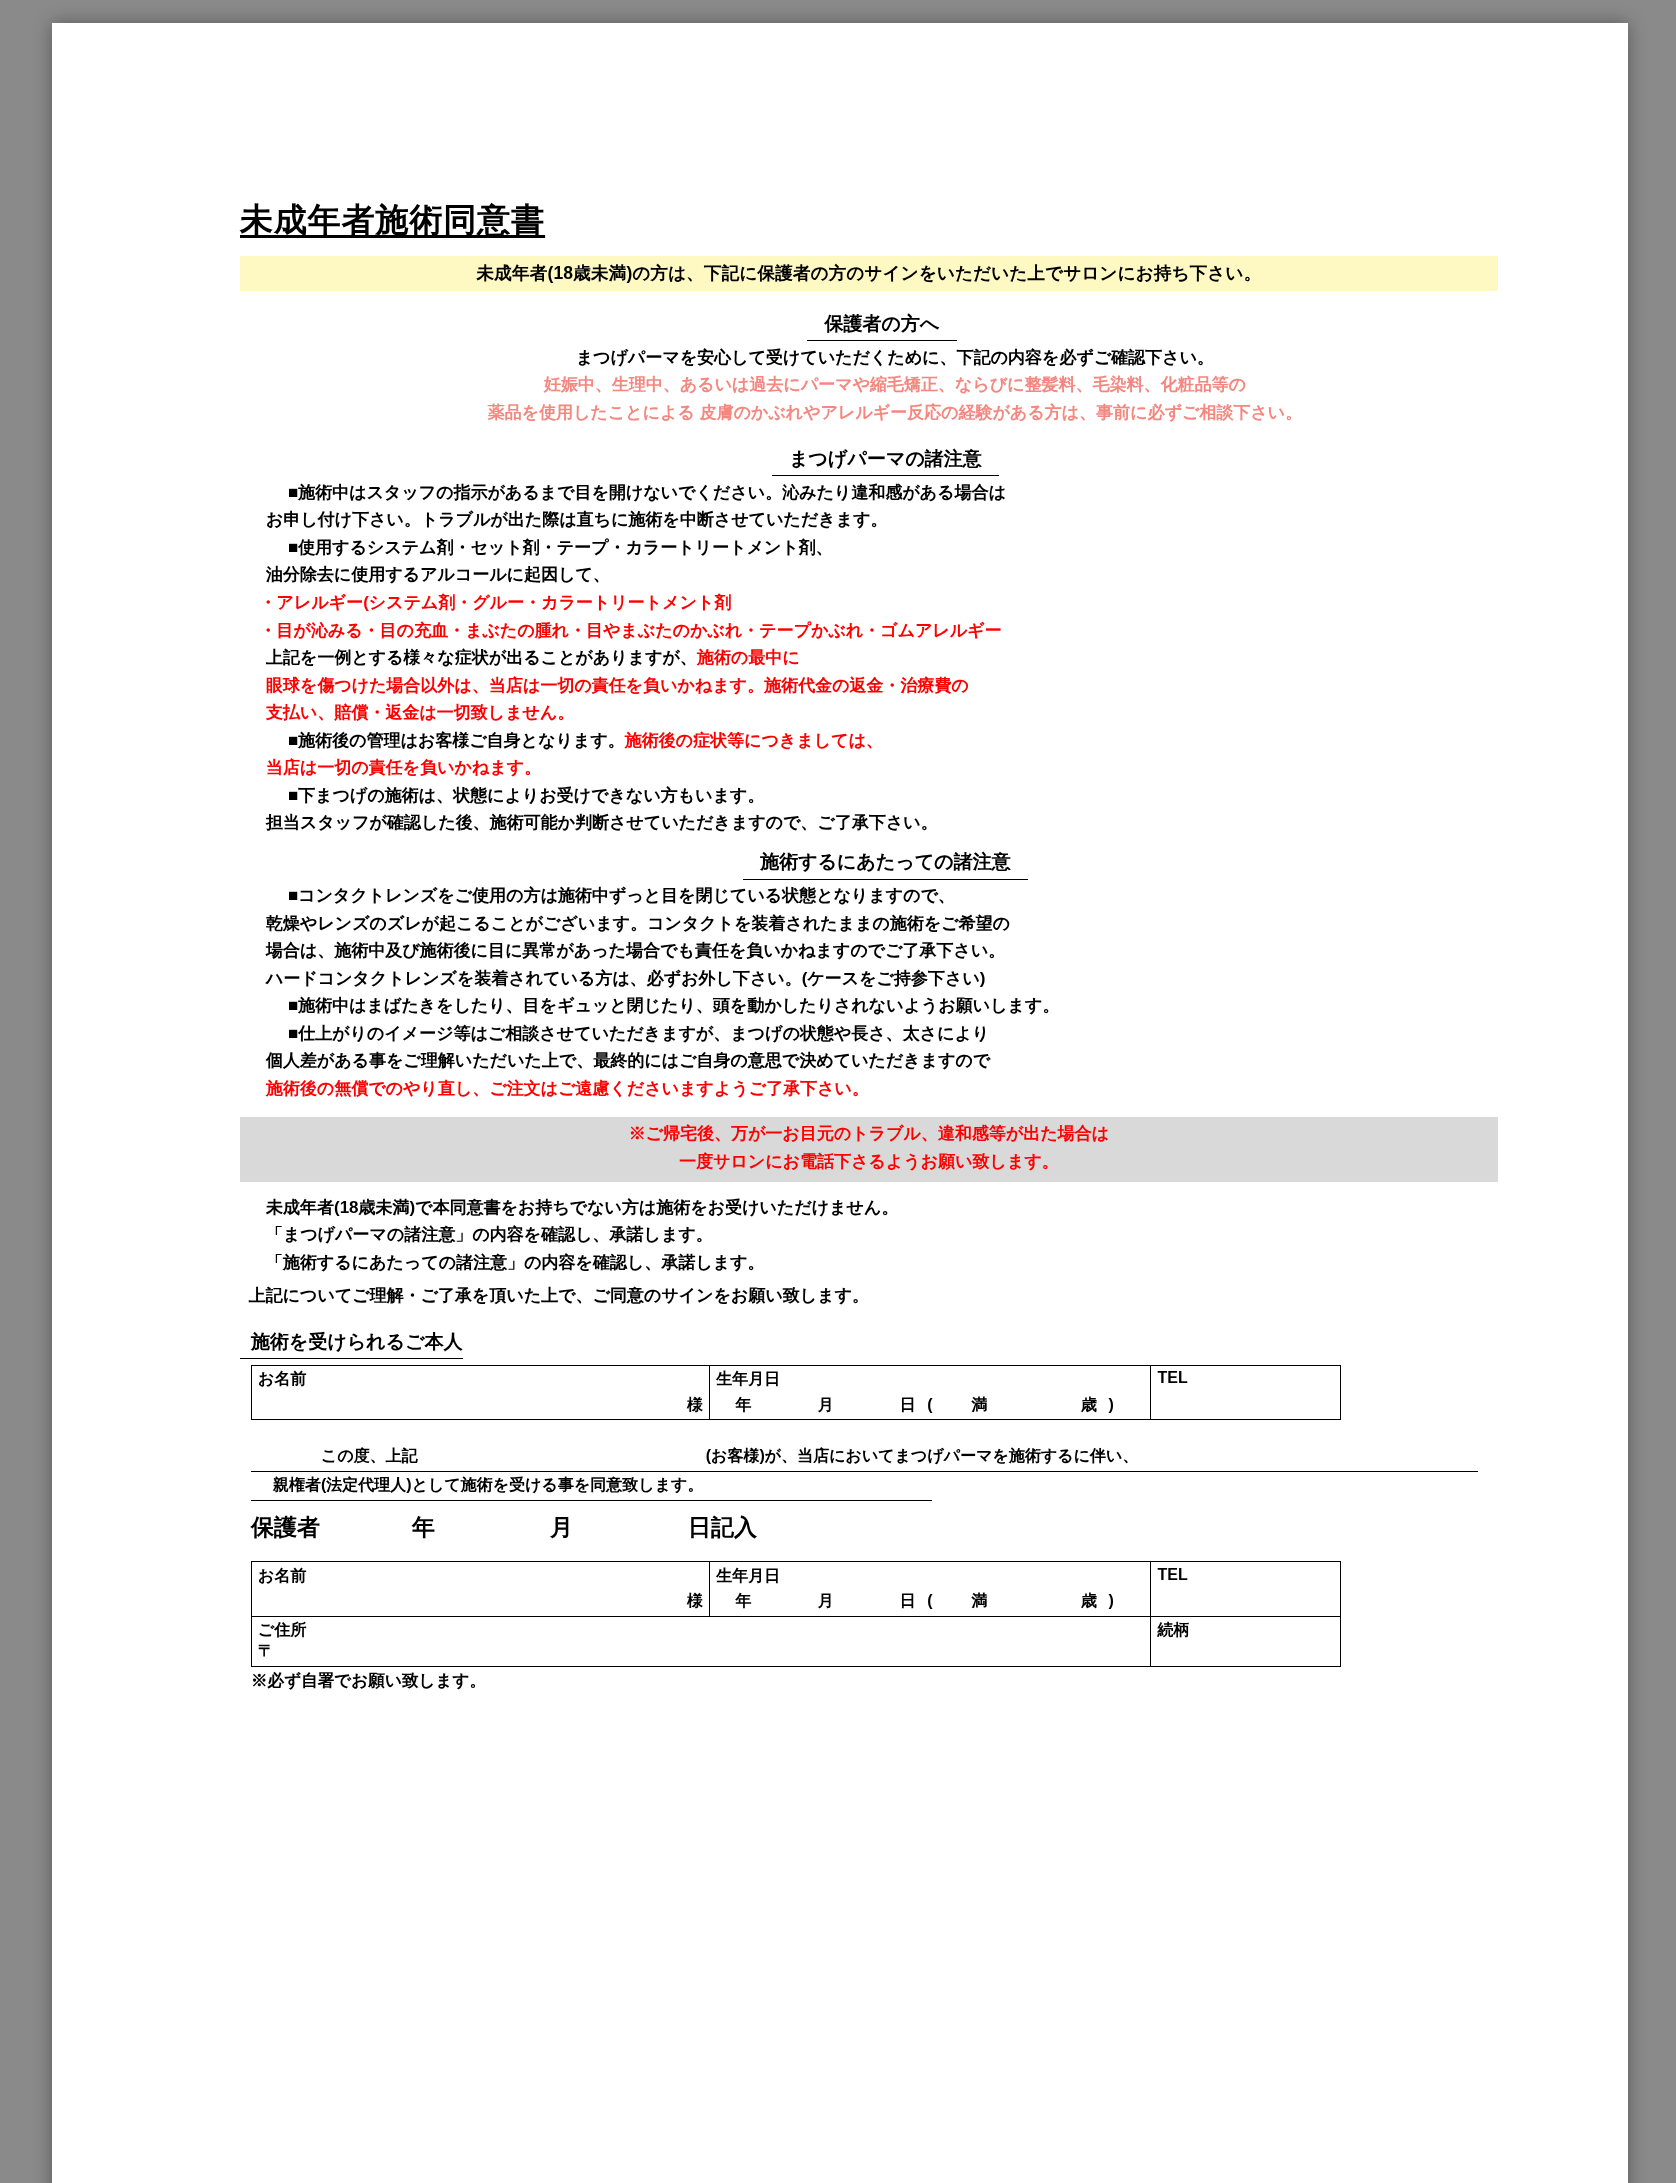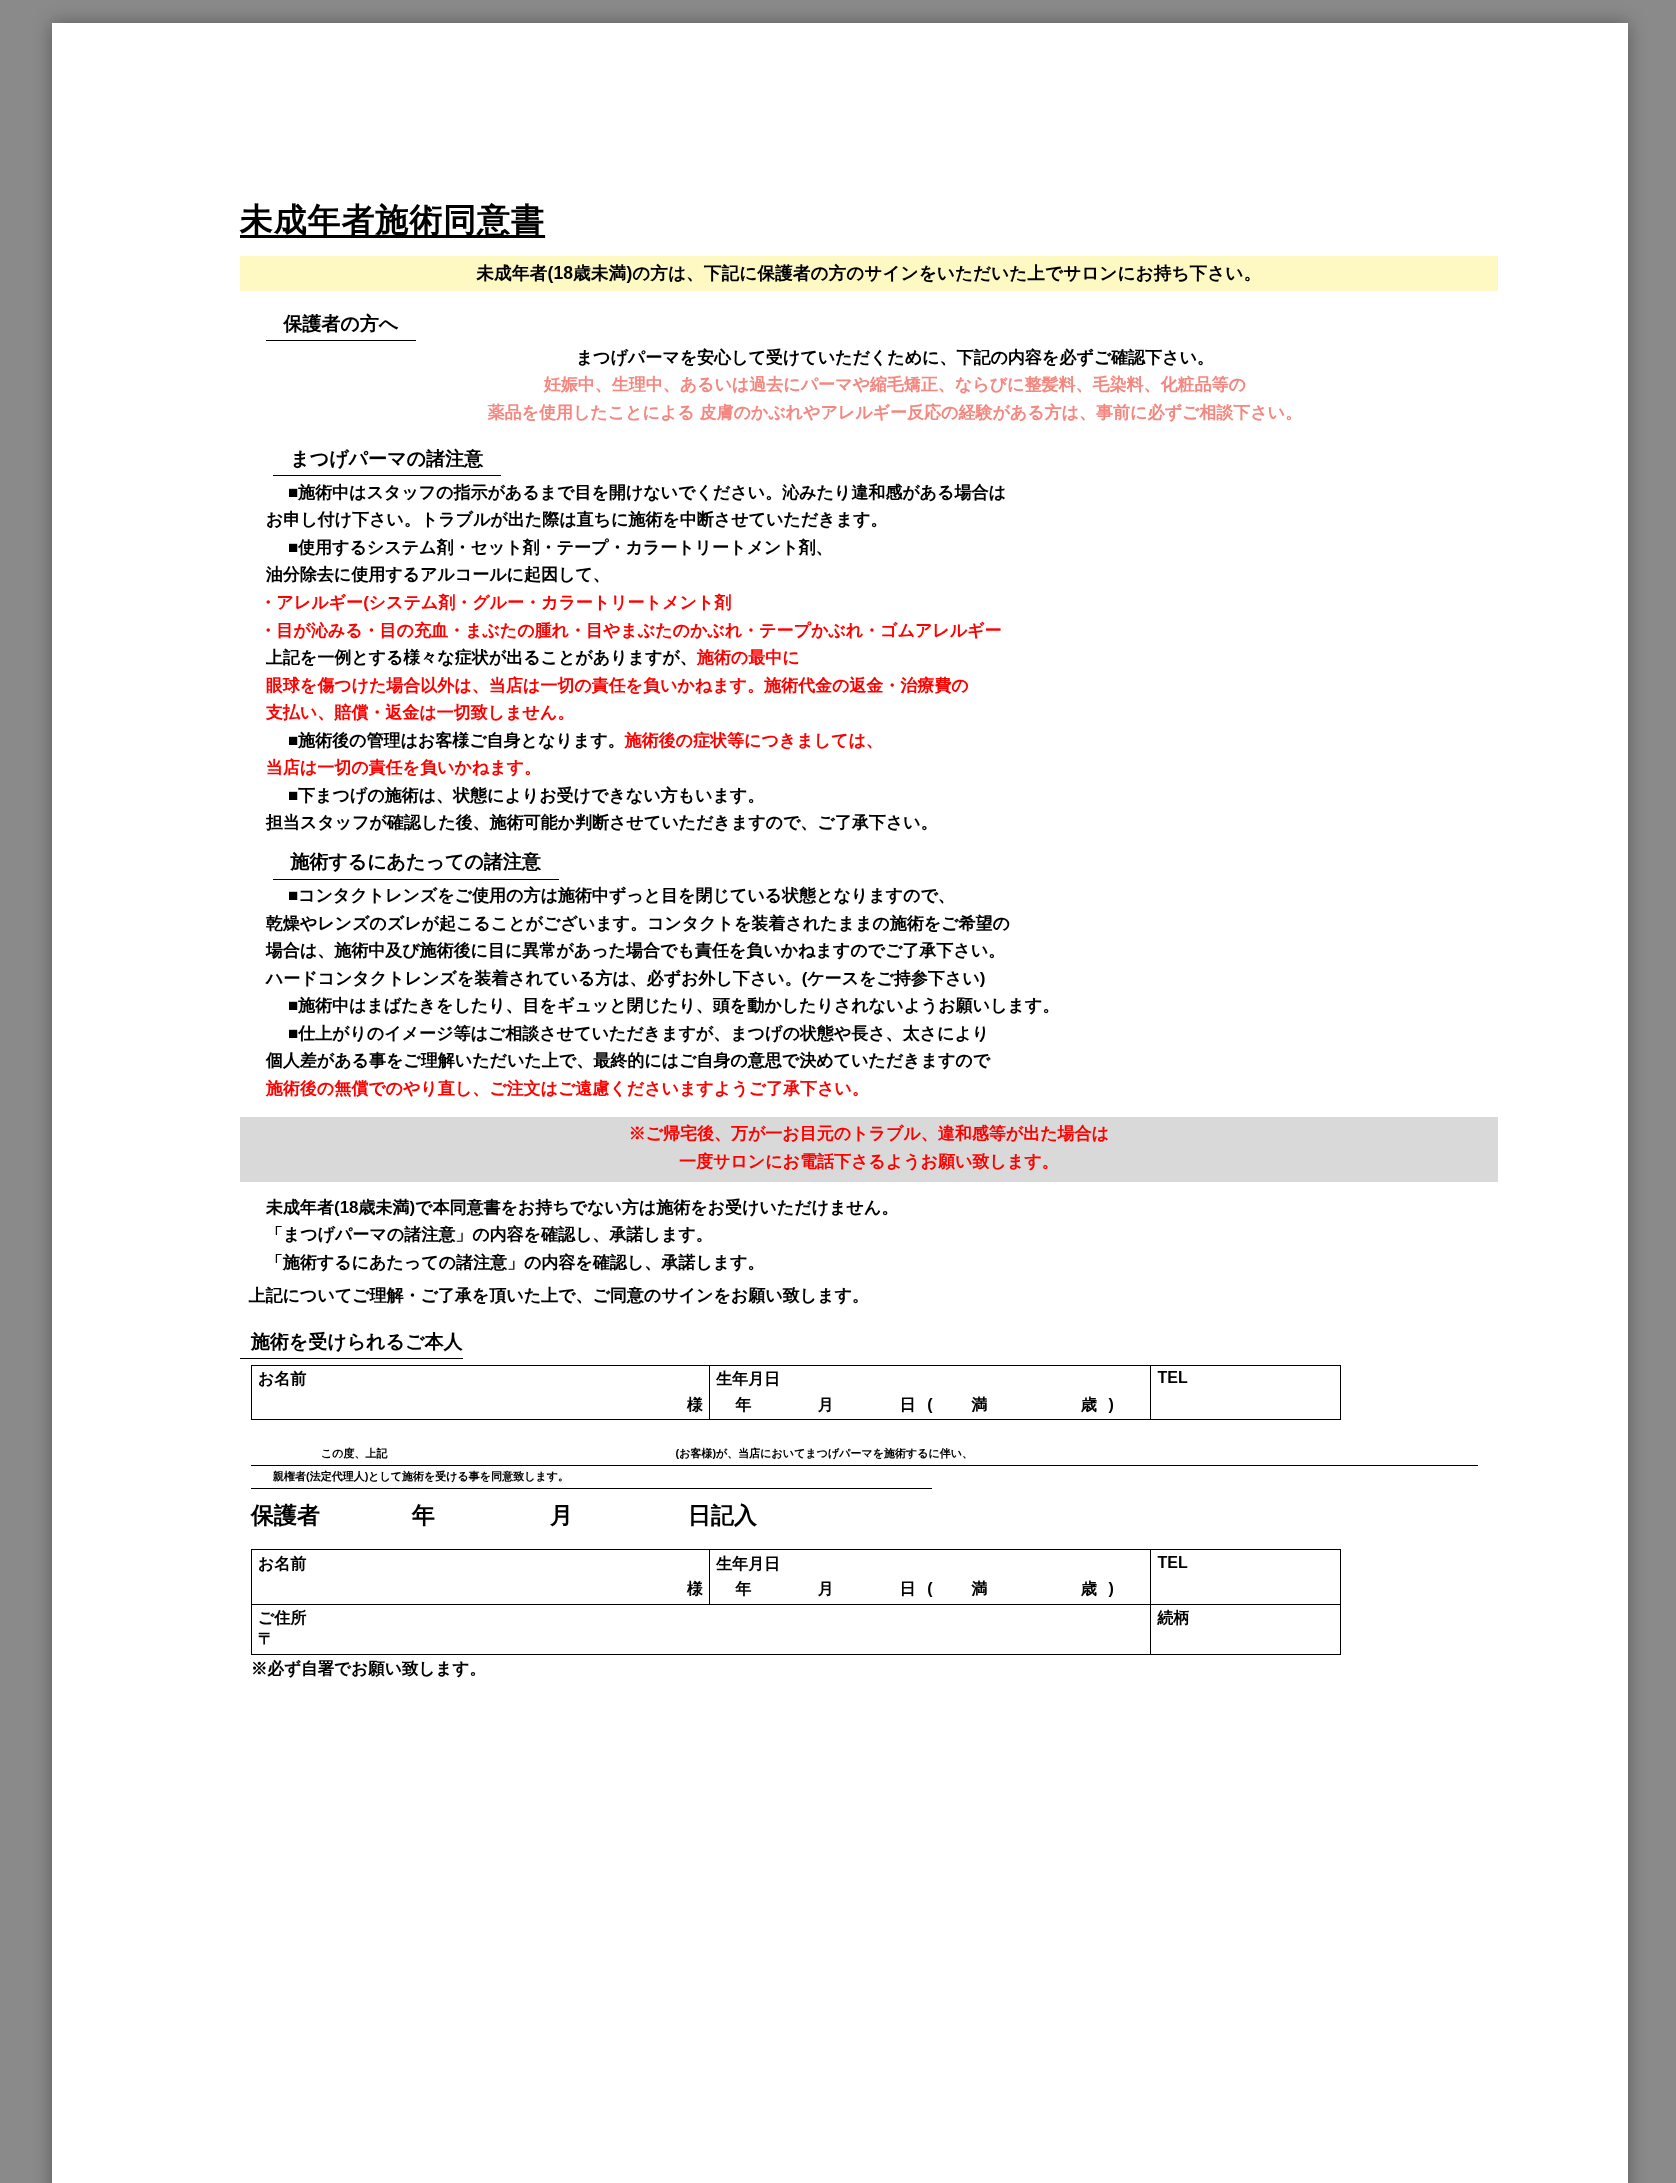--- a/index.html
+++ b/index.html
@@ -52,21 +52,21 @@
   }
 
   .section-head {
     display: inline-block;
     font-size: 19px;
     font-weight: bold;
     padding: 4.4px 17.5px 3.5px 17.5px;
     border-bottom: 1.7px solid #000;
     color: #000;
   }
-  .sec-wrap { margin-top: 15px; margin-bottom: 2.6px; padding-left: 26px; }
+  .sec-wrap { margin-top: 15px; margin-bottom: 2.6px; padding-left: 26px; text-align: center; }
   .sec-wrap.indent2 { padding-left: 33px; }
 
   .line {
     font-size: 17px;
     font-weight: bold;
     color: #000;
     line-height: 1.62;
     white-space: nowrap;
   }
   .red { color: #ff0000; }
@@ -114,21 +114,21 @@
     font-size: 19px;
     font-weight: bold;
     padding-left: 11px;
     border-bottom: 1.7px solid #000;
     display: inline-block;
     padding-bottom: 2.6px;
     margin-bottom: 6.1px;
   }
 
   .midline {
-    font-size: 11px;
+    font-size: 16px;
     font-weight: bold;
     color: #000;
     white-space: nowrap;
   }
   .midrule {
     border: none;
     border-top: 1.3px solid #000;
     width: 1227px;
     margin: 3.5px 0 3.5px 11px;
   }

